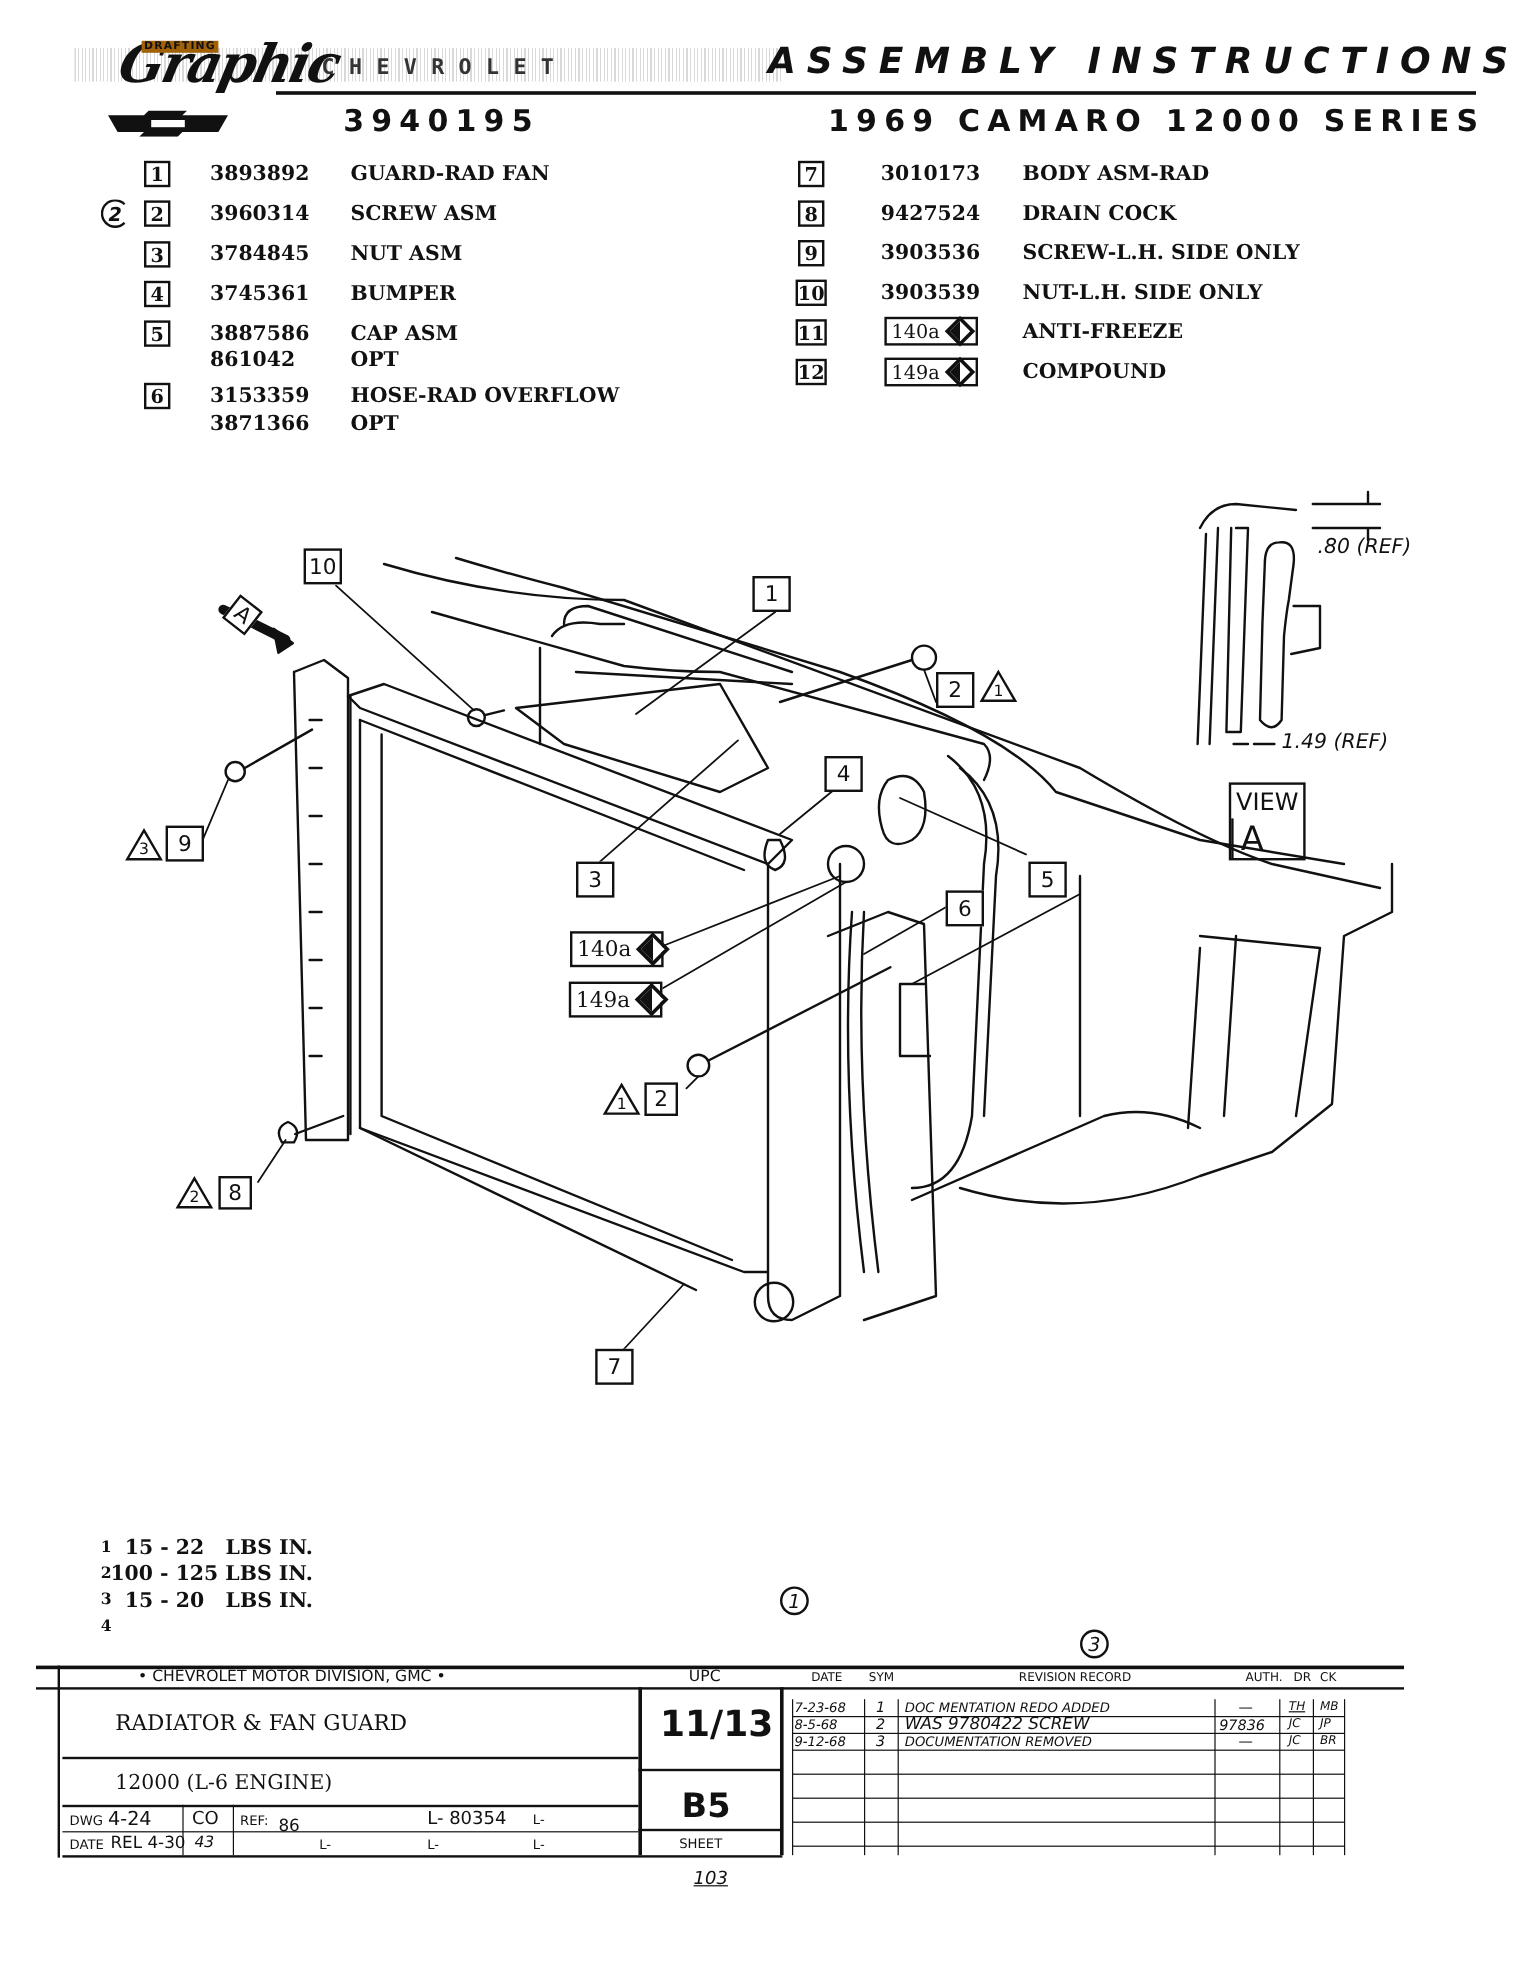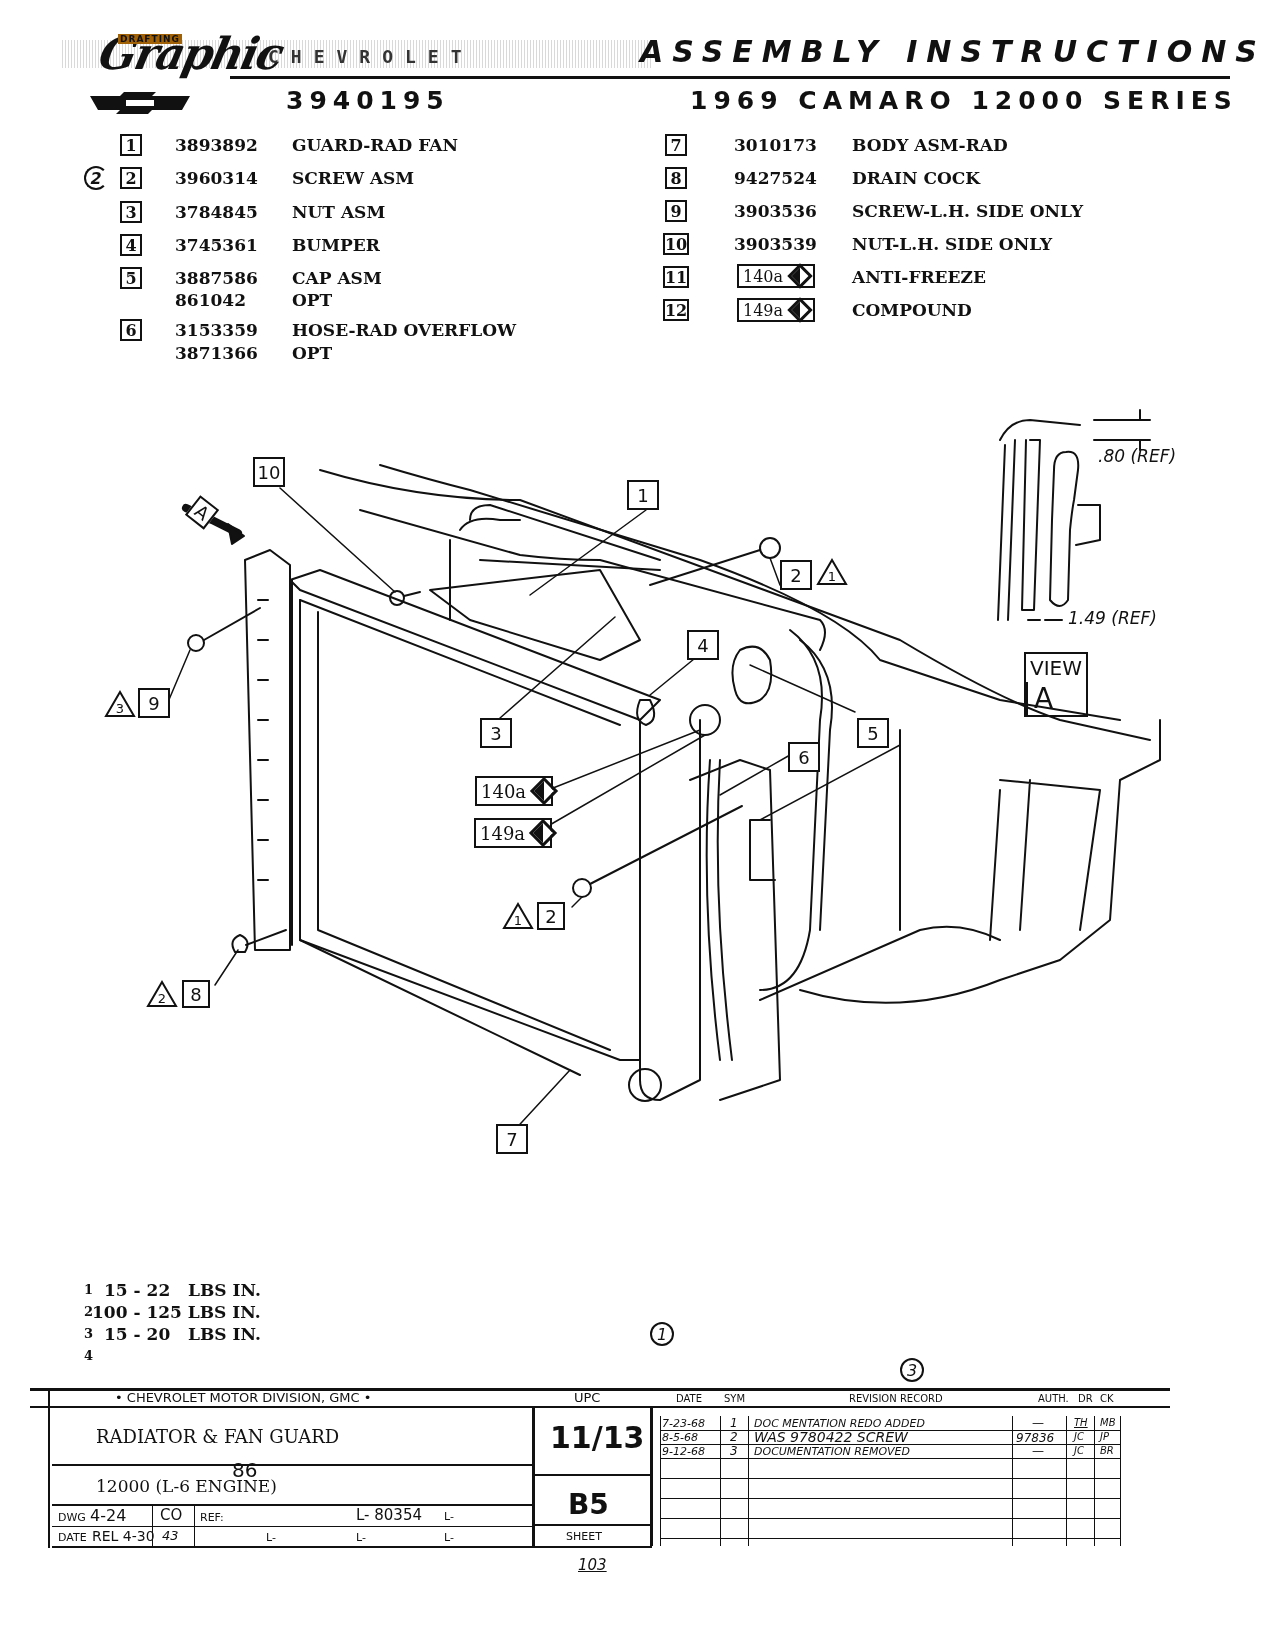--- a/index.html
+++ b/index.html
@@ -308,21 +308,21 @@
   <div class="abs" style="left:96px;top:1426px;font-family:'DejaVu Serif',serif;font-size:18px;">RADIATOR &amp; FAN GUARD</div>
   <div class="abs" style="left:96px;top:1476px;font-family:'DejaVu Serif',serif;font-size:17px;">12000 (L-6 ENGINE)</div>
   <div class="abs" style="left:550px;top:1420px;font-size:30px;font-weight:bold;">11/13</div>
   <div class="abs" style="left:568px;top:1488px;font-size:28px;font-weight:bold;">B5</div>
   <div class="abs" style="left:566px;top:1530px;font-size:11px;">SHEET</div>
 
   <div class="abs small" style="left:58px;top:1511px;">DWG</div>
   <div class="abs" style="left:90px;top:1506px;font-size:16px;">4-24</div>
   <div class="abs" style="left:160px;top:1506px;font-size:15px;">CO</div>
   <div class="abs small" style="left:200px;top:1511px;">REF:</div>
-  <div class="abs" style="left:232px;top:1458px;font-size:20px;">86</div>
+  <div class="abs" style="left:232px;top:1514px;font-size:14px;">86</div>
   <div class="abs" style="left:356px;top:1506px;font-size:15px;">L- 80354</div>
   <div class="abs small" style="left:444px;top:1510px;">L-</div>
 
   <div class="abs small" style="left:58px;top:1531px;">DATE</div>
   <div class="abs" style="left:92px;top:1528px;font-size:14px;">REL 4-30</div>
   <div class="abs" style="left:162px;top:1528px;font-size:13px;font-style:italic;">43</div>
   <div class="abs small" style="left:266px;top:1531px;">L-</div>
   <div class="abs small" style="left:356px;top:1531px;">L-</div>
   <div class="abs small" style="left:444px;top:1531px;">L-</div>
 

